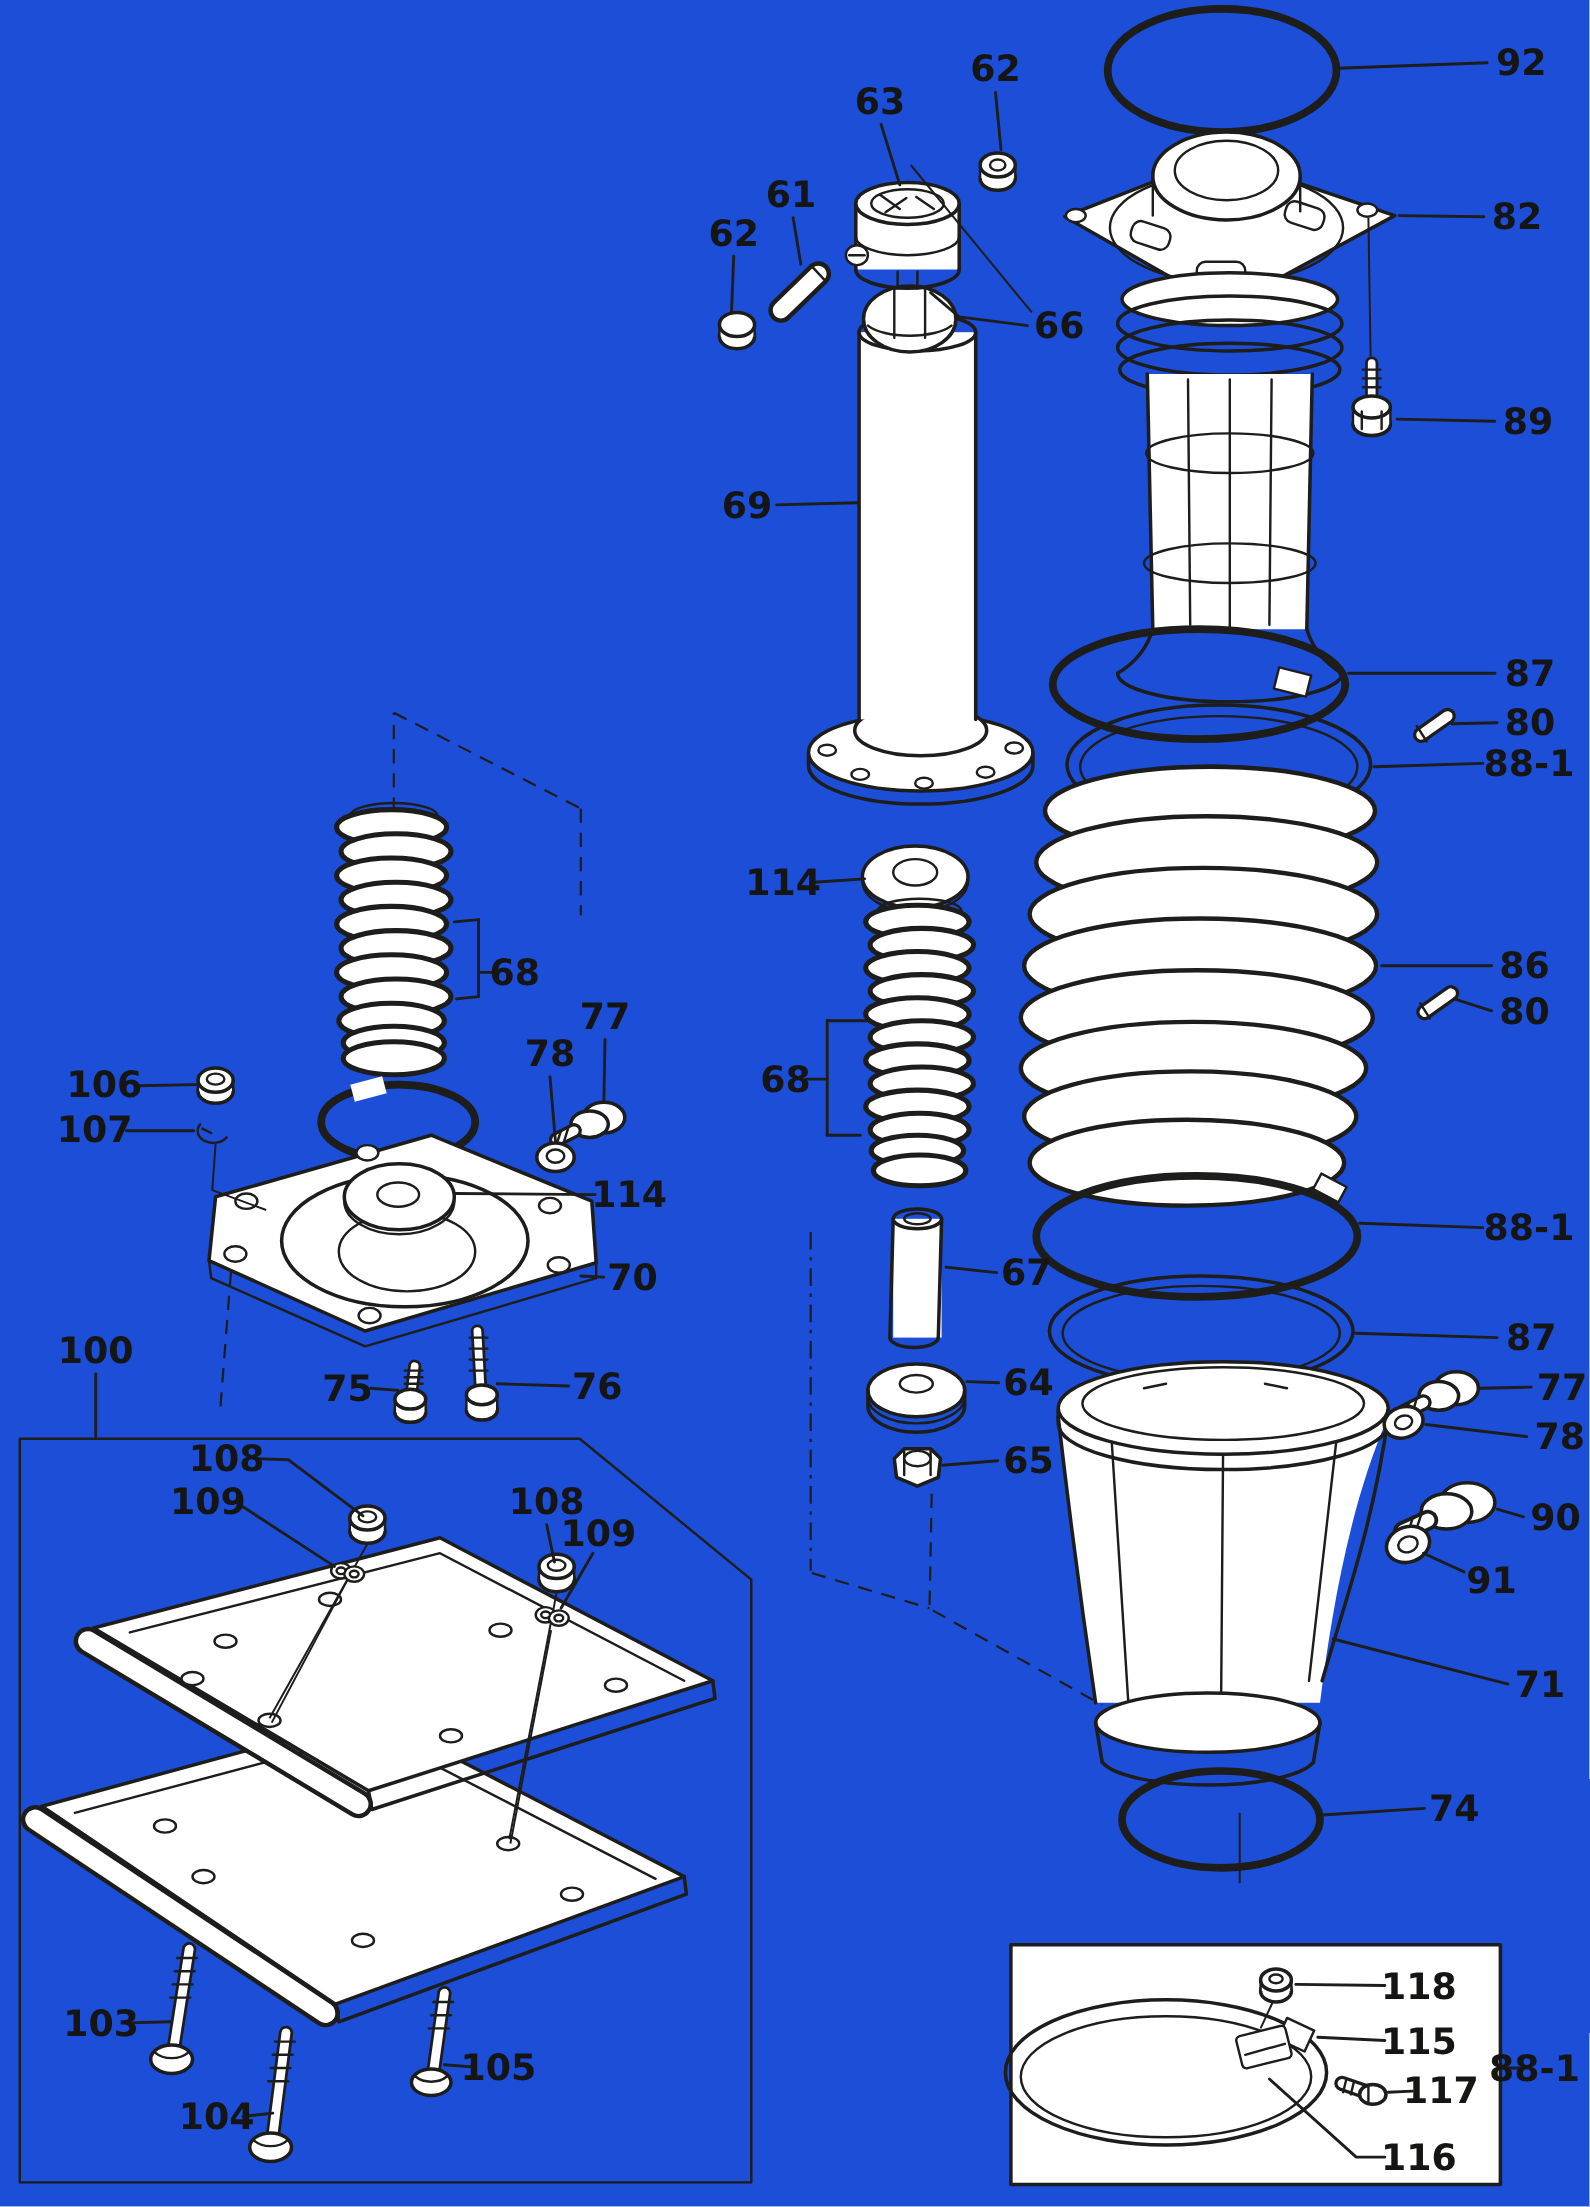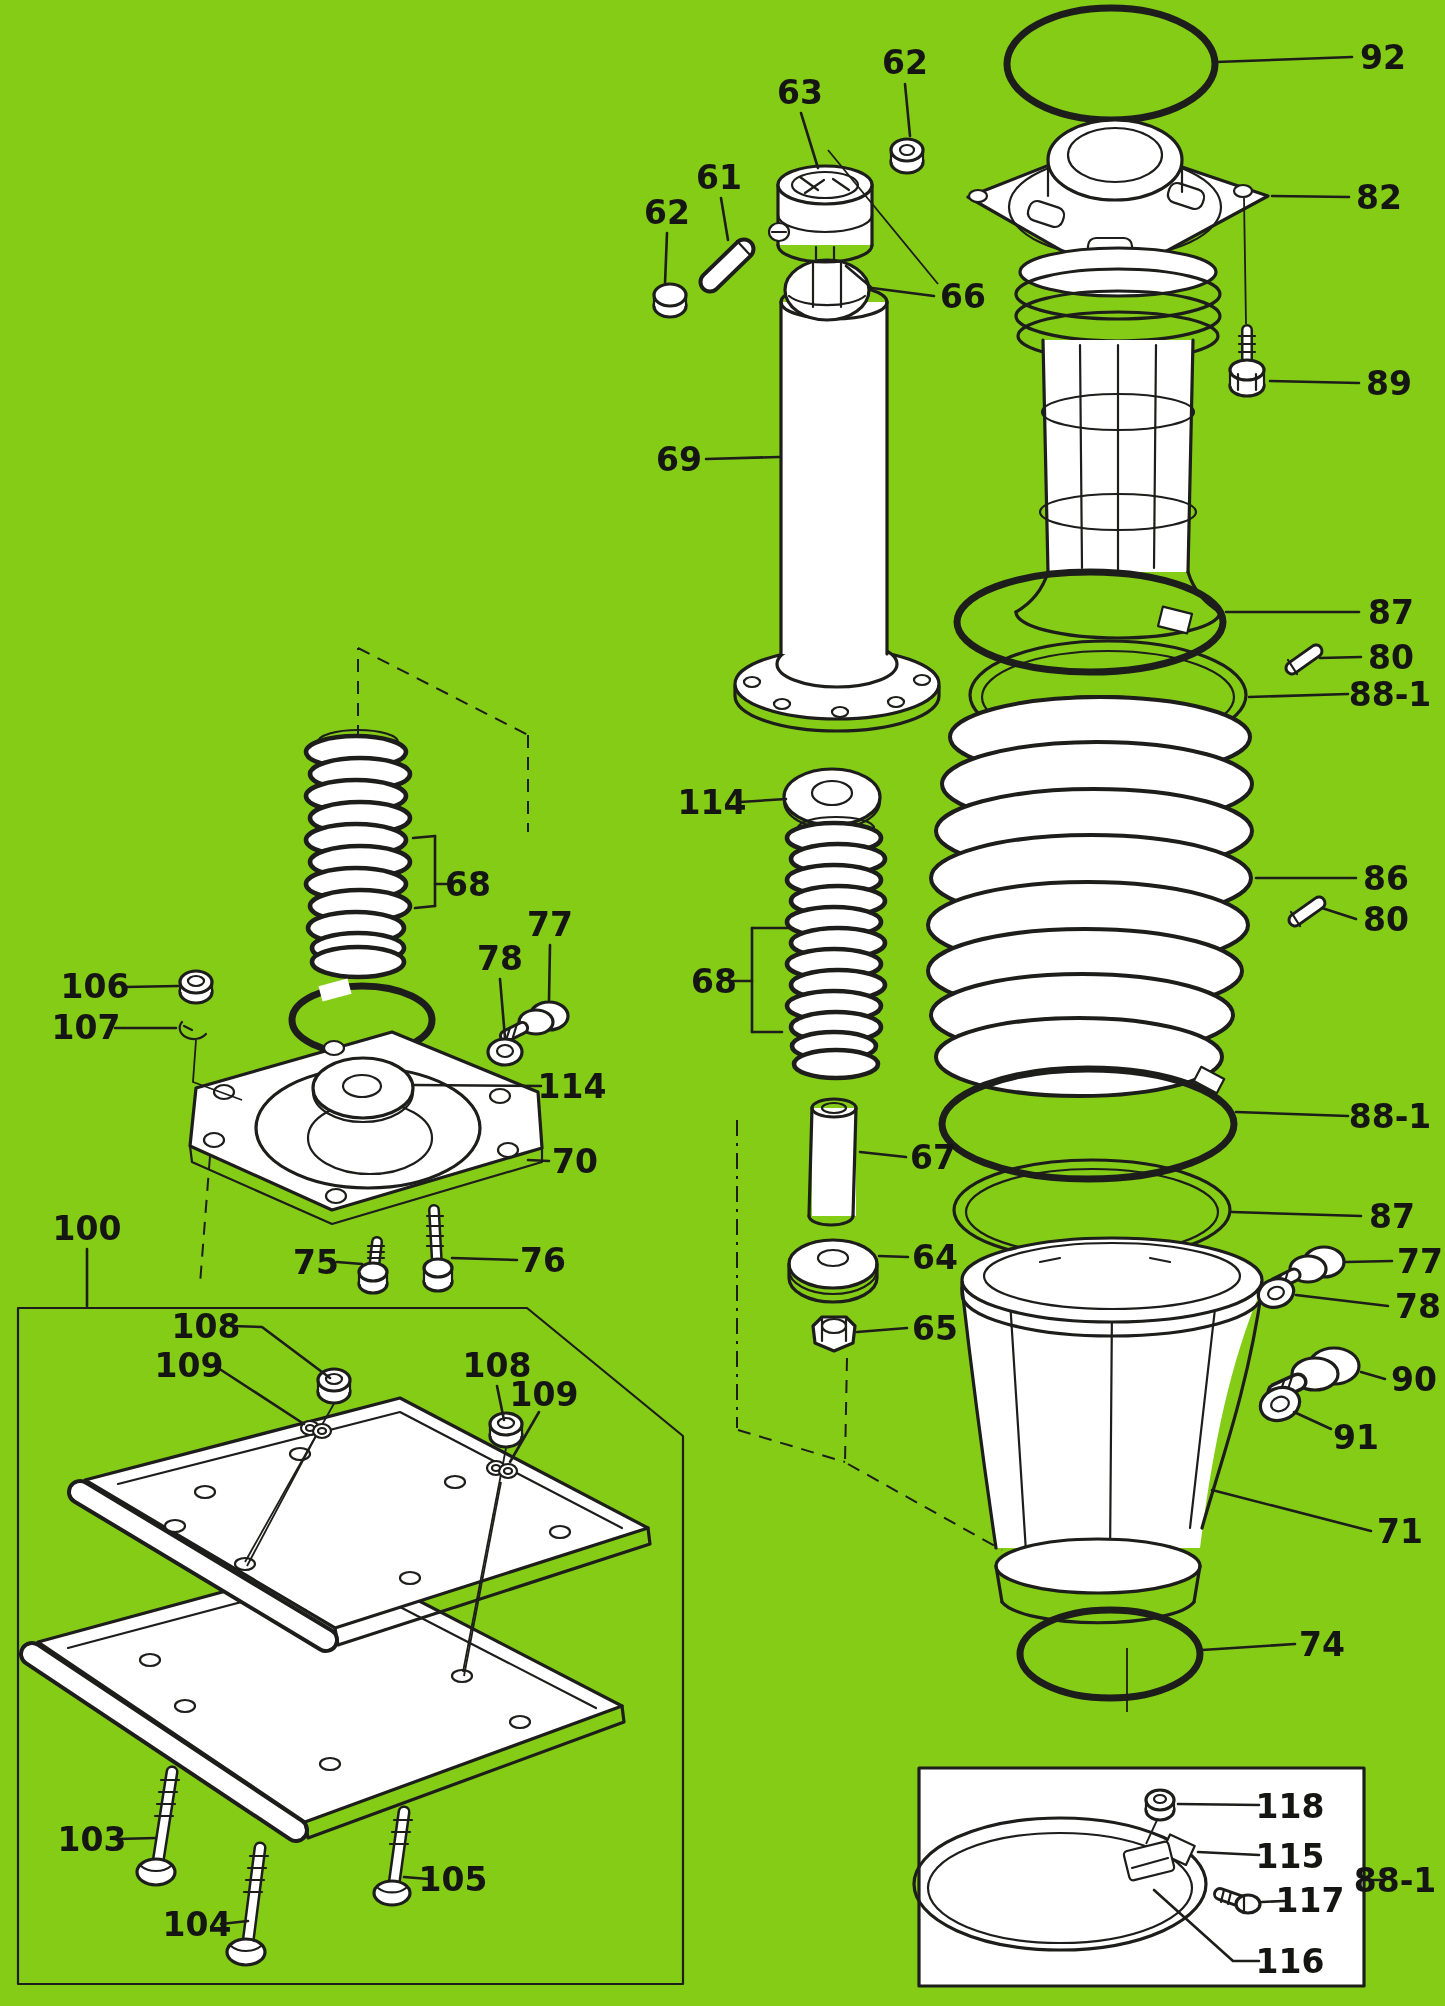--- a/index.html
+++ b/index.html
@@ -1,16 +1,16 @@
 <!DOCTYPE html>
 <html><head>
 <meta charset="utf-8">
 <style>
   html,body{margin:0;padding:0;background:#fff;}
-  .stage{position:relative;width:1445px;height:2006px;background:#84cc16;overflow:hidden;
+  .stage{position:relative;width:1445px;height:2006px;background:#1d4ed8;overflow:hidden;
          font-family:"DejaVu Sans",sans-serif;}
   svg{position:absolute;left:0;top:0;}
   .ln  {fill:none;stroke:#1d1d1b;stroke-width:3.2;stroke-linecap:round;stroke-linejoin:round;}
   .ln2 {fill:none;stroke:#1d1d1b;stroke-width:2.2;stroke-linecap:round;stroke-linejoin:round;}
   .fw  {fill:#ffffff;stroke:#1d1d1b;stroke-width:3.2;stroke-linejoin:round;}
   .fw2 {fill:#ffffff;stroke:#1d1d1b;stroke-width:2.2;stroke-linejoin:round;}
   .thick{fill:none;stroke:#1d1d1b;stroke-width:7;}
   .thin{fill:none;stroke:#1d1d1b;stroke-width:1.8;}
   .dash{fill:none;stroke:#1d1d1b;stroke-width:2;stroke-dasharray:13 9;}
   .dashdot{fill:none;stroke:#1d1d1b;stroke-width:2;stroke-dasharray:16 7 3 7;}

